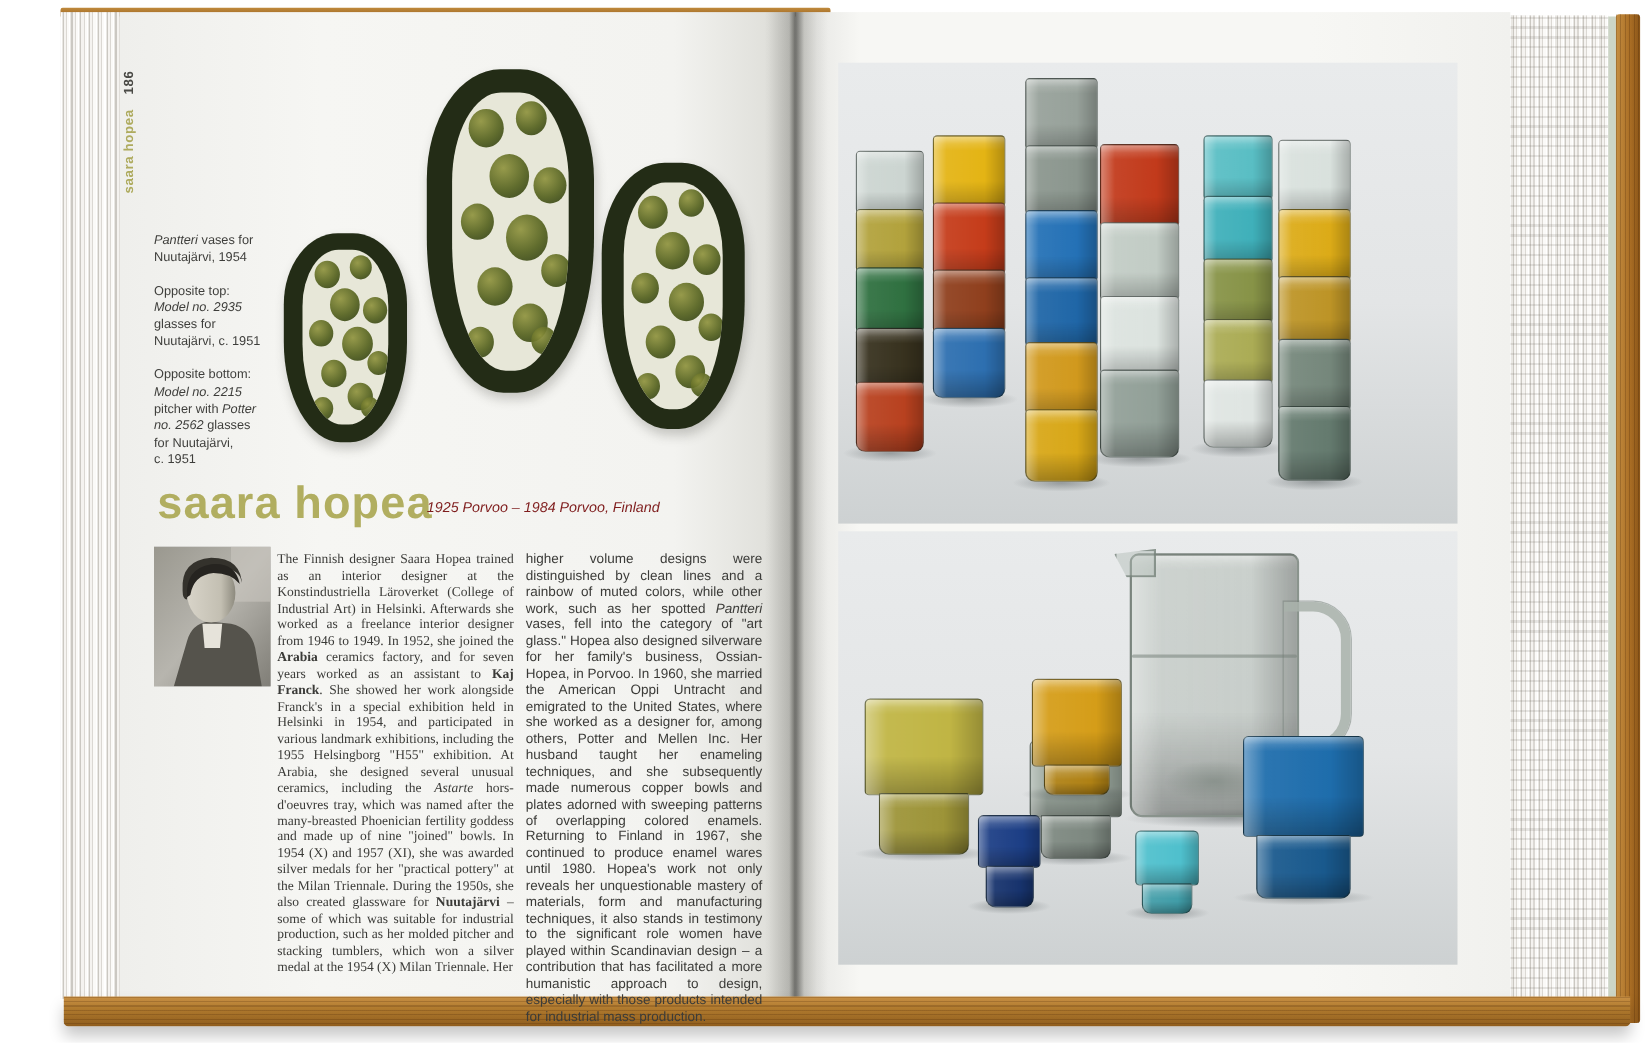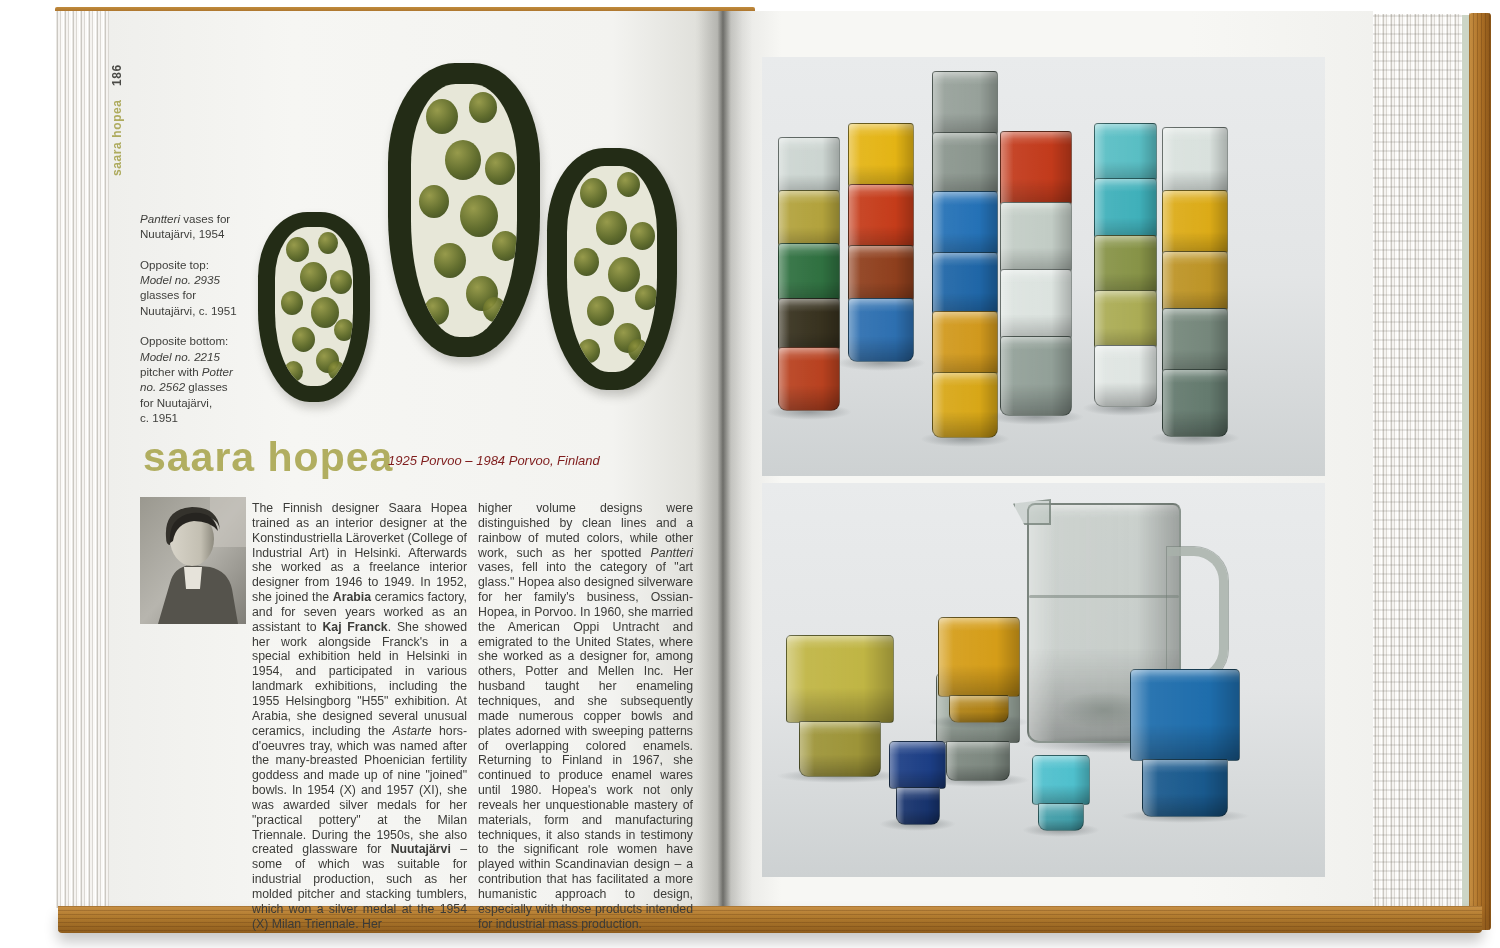--- a/index.html
+++ b/index.html
@@ -39,21 +39,21 @@
   
   .margin-rot{left:110px;top:54px;height:122px;writing-mode:vertical-rl;transform:rotate(180deg);
     font-size:12px;font-weight:bold;letter-spacing:.6px;white-space:nowrap;}
   .margin-rot .lbl{color:#aeab5e;}
   .margin-rot .num{color:#4a4a46;font-weight:bold;margin-top:9px;}
   .caption{left:140px;top:211px;width:116px;font-size:11.6px;line-height:15.3px;color:#3e3e3b;white-space:pre-line;}
   .caption i{font-style:italic;}
   .heading{left:143px;top:434px;font-size:41px;font-weight:bold;color:#b1ae60;letter-spacing:1px;}
   .dates{left:388px;top:453px;font-size:13px;font-style:italic;color:#7f1d1d;}
   .bodycol{top:501px;width:215px;font-size:12.3px;line-height:14.85px;color:#3b3b38;text-align:justify;}
-  .col1{left:252px;}
+  .col1{left:252px;font-family:Liberation Serif, serif;}
   .col2{left:478px;}
 
   
   .portrait{left:140px;top:497px;width:106px;height:127px;overflow:hidden;
     background:linear-gradient(135deg,#8f8d88,#b6b4af 45%,#7d7b76);}
 
   
   .photo{overflow:hidden;background:linear-gradient(180deg,#e9ebec 0%,#e3e5e6 52%,#cdd1d2 100%);}
   .photo-top{left:762px;top:57px;width:563px;height:419px;}
   .photo-bottom{left:762px;top:483px;width:563px;height:394px;}

